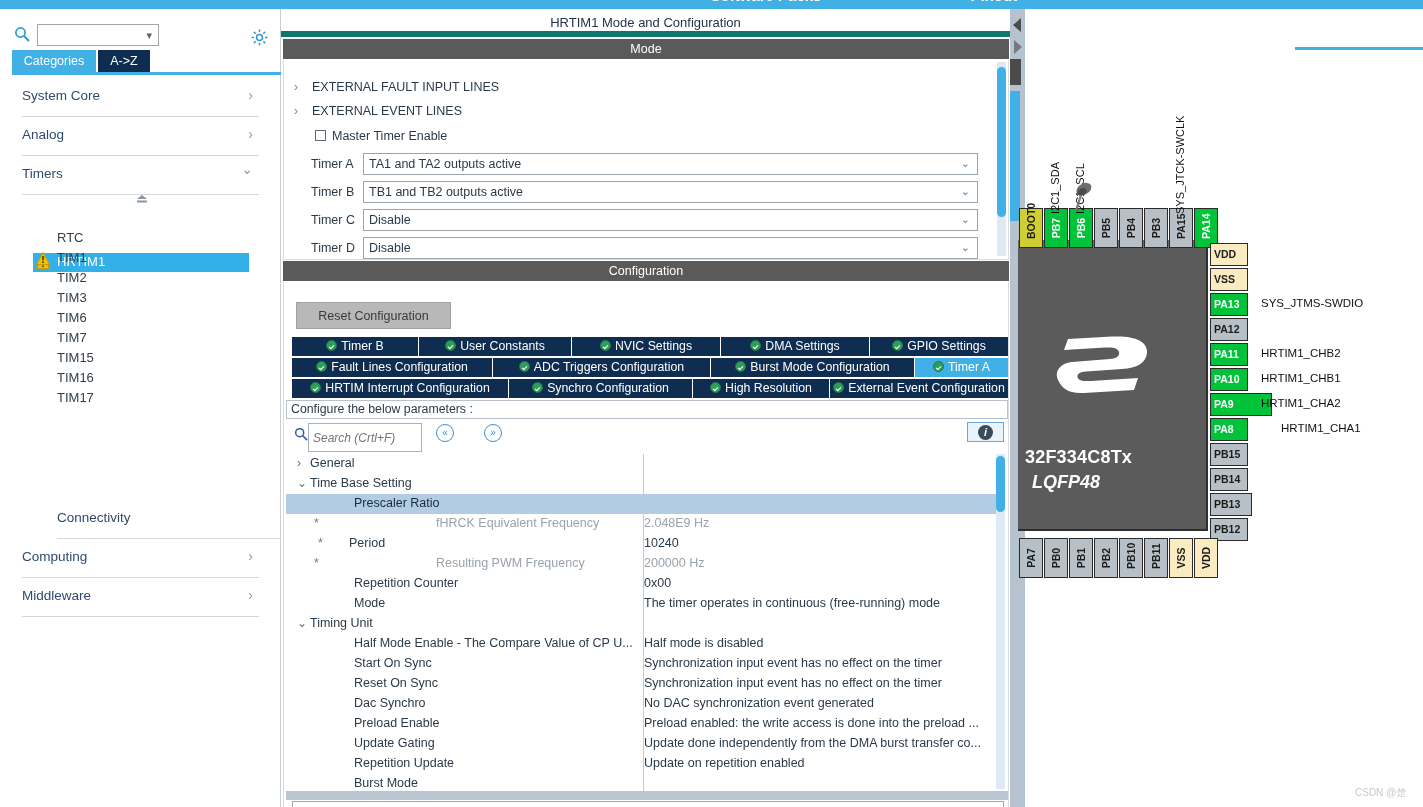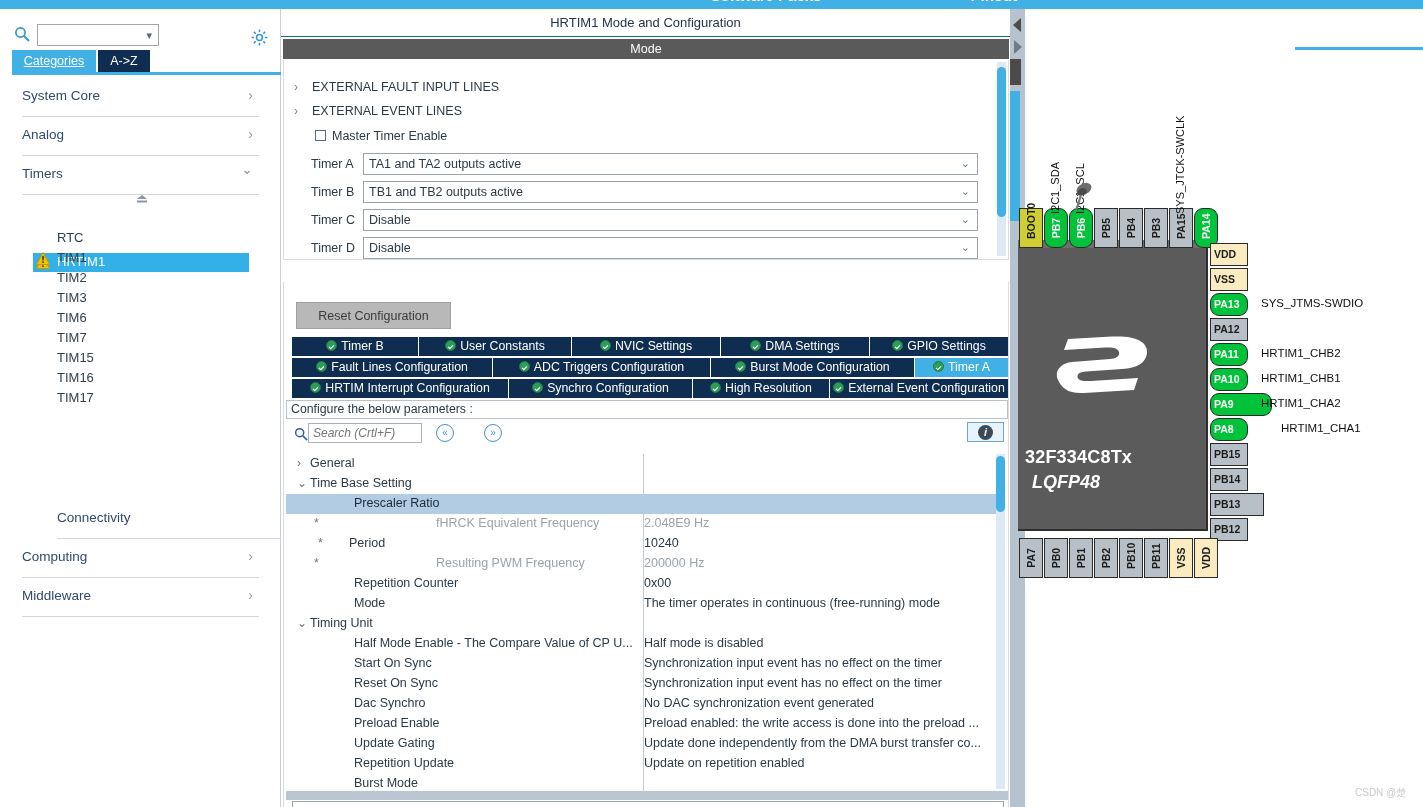--- a/index.html
+++ b/index.html
@@ -52,21 +52,21 @@
     position: absolute; left: 250px; top: 14px; width: 19px; height: 19px;
   }
 
   .cat-tabs {
     position: absolute; left: 12px; top: 41px; width: 269px; height: 22px;
   }
   .cat-tab {
     position: absolute; top: 0; height: 22px; line-height: 22px;
     color: #ffffff; font-size: 12.5px; text-align: center; cursor: default;
   }
-  .cat-tab.sel { background: #41b0e4; left: 0; width: 84px; text-decoration: underline; }
+  .cat-tab.sel { background: #41b0e4; left: 0; width: 84px; }
   .cat-tab.unsel { background: #0e2d50; left: 86px; width: 52px; }
   .cat-underline {
     position: absolute; left: 12px; top: 63px; width: 269px; height: 3px;
     background: #41b0e4;
   }
 
   .cat-list { position: absolute; left: 0; top: 70px; width: 281px; }
   .cat-item {
     position: absolute; left: 22px; width: 237px; height: 38px;
     border-bottom: 1px solid #d4d8dc;
@@ -89,21 +89,21 @@
   .periph-item .ptxt { position: absolute; left: 24px; top: 1px; }
 
   
   .center {
     position: absolute; left: 281px; top: 9px; width: 729px; height: 798px;
     background: #ffffff;
   }
   .panel-title {
     position: absolute; left: 0; top: 0; width: 729px; height: 28px;
     line-height: 28px; text-align: center; font-size: 13px; color: #243447;
-    background: #ffffff; border-bottom: 1px solid #0f766e;
+    background: #ffffff; border-bottom: 6px solid #0f766e;
   }
   .bar-mode, .bar-config {
     position: absolute; left: 2px; width: 726px; height: 20px;
     background: #5a5a5a; color: #ffffff; font-size: 12.5px;
     text-align: center; line-height: 20px;
   }
   .bar-mode { top: 30px; }
   .bar-config { top: 252px; }
 
   .mode-body {
@@ -164,21 +164,21 @@
   }
 
   .cfg-hint {
     position: absolute; left: 2px; top: 118px; width: 722px; height: 19px;
     border: 1px solid #b9c2cb; background: #ffffff;
     font-size: 12.3px; color: #2b3a49; line-height: 17px; padding-left: 4px;
   }
   .searchbar { position: absolute; left: 2px; top: 140px; width: 722px; height: 28px; }
   .sb-icon { position: absolute; left: 8px; top: 5px; }
   .sb-input {
-    position: absolute; left: 22px; top: 1px; width: 114px; height: 20px;
+    position: absolute; left: 22px; top: 1px; width: 114px; height: 29px;
     border: 1px solid #a9b2ba; background: #fff;
     font-size: 12px; font-style: italic; color: #8d949b; padding-left: 4px;
     font-family: "Liberation Sans", sans-serif;
   }
   .circ-btn {
     position: absolute; top: 2px; width: 18px; height: 18px; border-radius: 50%;
     border: 1.5px solid #3f90cf; color: #3f90cf; font-size: 10px;
     text-align: center; line-height: 16px;
   }
   .info-btn {
@@ -267,21 +267,21 @@
     position: absolute; left: 1032px; top: 472px;
     color: #ffffff; font-size: 18px; font-weight: bold; font-style: italic;
   }
   .st-logo { position: absolute; left: 1050px; top: 345px; }
 
   .pin {
     position: absolute; border: 1px solid #2a2a2a;
     font-size: 10.5px; font-weight: bold; color: #1c1c1c;
     text-align: center;
   }
-  .pin.green { background: #00c33a; color: #ffffff; border-radius: 9px; }
+  .pin.green { background: #00c33a; color: #ffffff; }
   .pin.grey  { background: #b7c0c6; }
   .pin.yellow{ background: #faecc0; }
   .pin.olive { background: #cfcf33; }
   .pin.vert span {
     display: block; transform: rotate(-90deg); white-space: nowrap;
     transform-origin: center center;
   }
   .pin.horiz span { display:block; line-height: 20px; padding-left: 3px; text-align: left; }
 
   .signal-v {
@@ -467,20 +467,21 @@
       <div class="combo" style="left:79px; top:177px; width:615px;">
         <span class="val">Disable</span>
         <span class="chev">⌄</span>
       </div>
 
       <div class="vscroll-track" style="right:2px; top:2px; height:194px;">
         <div class="vscroll-thumb" style="top:5px; height:150px;"></div>
       </div>
     </div>
 
+    <div class="bar-config">Configuration</div>
     <div class="config-body">
 
       <div class="reset-btn">Reset Configuration</div>
 
       <div class="tabgrid">
           <div class="ctab" style="left: 0px; top: 0px; width: 126px;"><span class="chk"></span><span>Timer B</span></div>
           <div class="ctab" style="left: 127px; top: 0px; width: 152px;"><span class="chk"></span><span>User Constants</span></div>
           <div class="ctab" style="left: 280px; top: 0px; width: 148px;"><span class="chk"></span><span>NVIC Settings</span></div>
           <div class="ctab" style="left: 429px; top: 0px; width: 148px;"><span class="chk"></span><span>DMA Settings</span></div>
           <div class="ctab" style="left: 578px; top: 0px; width: 138px;"><span class="chk"></span><span>GPIO Settings</span></div>
@@ -685,21 +686,21 @@
         <div class="pin horiz green" style="left: 1210px; top: 418px; width: 38px; height: 23px;">
           <span>PA8</span>
         </div>
         <div class="signal-h" style="left: 1261px; top: 422px; padding-left: 20px;">HRTIM1_CHA1</div>
         <div class="pin horiz grey" style="left: 1210px; top: 443px; width: 38px; height: 23px;">
           <span>PB15</span>
         </div>
         <div class="pin horiz grey" style="left: 1210px; top: 468px; width: 38px; height: 23px;">
           <span>PB14</span>
         </div>
-        <div class="pin horiz grey" style="left: 1210px; top: 493px; width: 54px; height: 23px;">
+        <div class="pin horiz grey" style="left: 1210px; top: 493px; width: 42px; height: 23px;">
           <span>PB13</span>
         </div>
         <div class="pin horiz grey" style="left: 1210px; top: 518px; width: 38px; height: 23px;">
           <span>PB12</span>
         </div>
       </div>
     <div id="bottom-pins">
         <div class="pin vert grey" style="left: 1019px; top: 538px; width: 24px; height: 40px;">
           <span style="margin-top: 13px;">PA7</span>
         </div>

